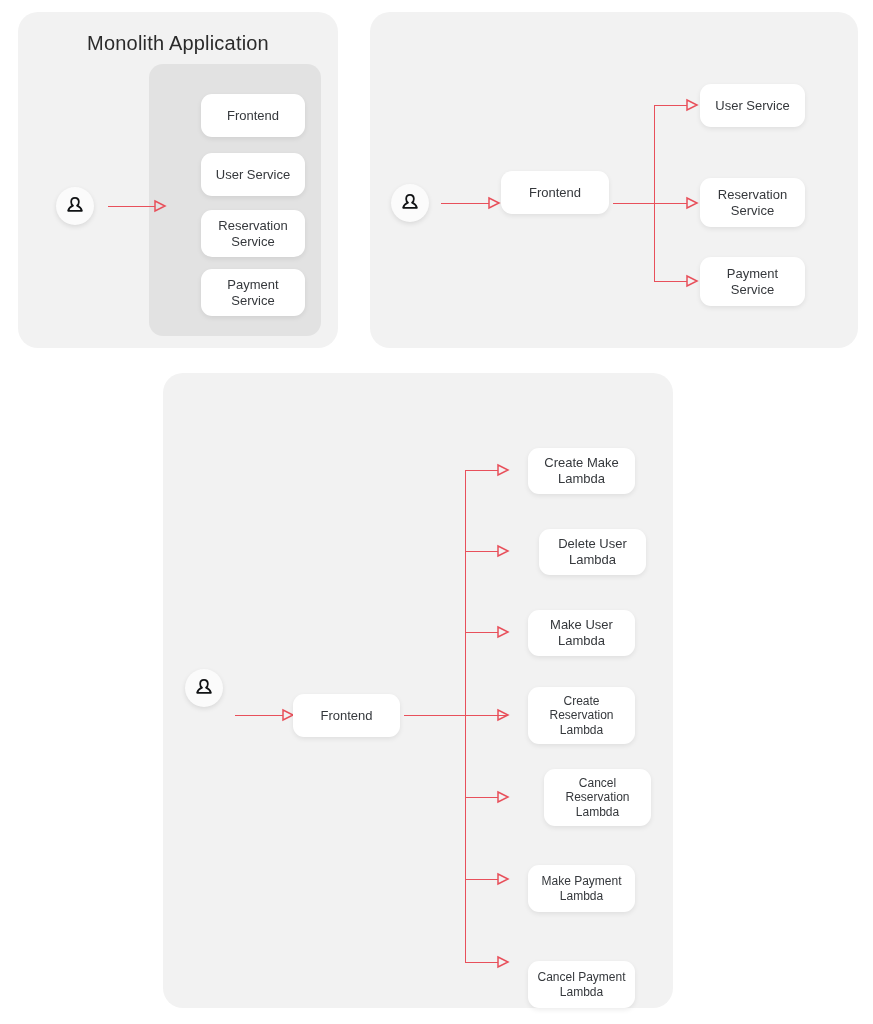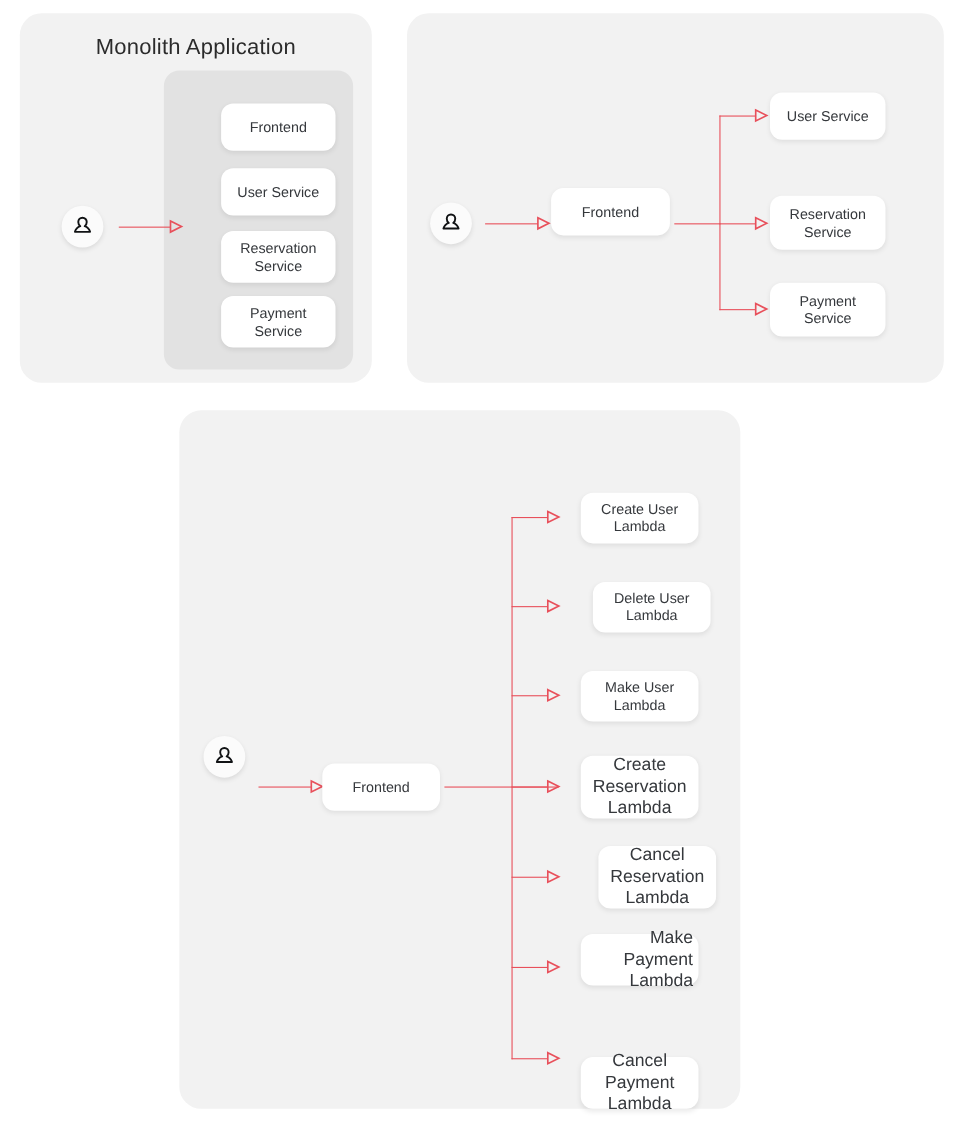--- a/index.html
+++ b/index.html
@@ -44,21 +44,21 @@
     align-items:center;
     justify-content:center;
     text-align:center;
     color:#35383c;
     font-size:13px;
     line-height:1.22;
     padding:0 5px;
     box-sizing:border-box;
     white-space:pre-line;
   }
-  .node.small{font-size:16px;}
+  .node.small{font-size:12px;}
 
   
   .user-badge{
     position:absolute;
     width:38px;height:38px;
     border-radius:50%;
     background:#fbfbfb;
     box-shadow:0 2px 5px rgba(0,0,0,0.10);
     display:flex;align-items:center;justify-content:center;
   }
@@ -216,31 +216,31 @@
       </svg>
     </div>
 
     <div class="hline" style="left:302px;top:589px;width:33px;"></div>
     <div class="arrowhead" style="left:334px;top:589px;">
       <svg width="12" height="12" viewBox="0 0 12 12" style="position:absolute;left:0;top:-6px;">
         <path d="M1 1 L11 6 L1 11 Z" fill="none" stroke="#e8505b" stroke-width="1.5" stroke-linejoin="miter"></path>
       </svg>
     </div>
 
-    <div class="node" style="left:365px;top:75px;width:107px;height:46px;">Create User
+    <div class="node" style="left:365px;top:75px;width:107px;height:46px;">Create Make
 Lambda</div>
     <div class="node" style="left:376px;top:156px;width:107px;height:46px;">Delete User
 Lambda</div>
     <div class="node" style="left:365px;top:237px;width:107px;height:46px;">Make User
 Lambda</div>
     <div class="node small" style="left:365px;top:314px;width:107px;height:57px;">Create
 Reservation
 Lambda</div>
     <div class="node small" style="left:381px;top:396px;width:107px;height:57px;">Cancel
 Reservation
 Lambda</div>
-    <div class="node small" style="left:365px;top:476px;width:107px;height:47px;text-align:right;">Make Payment
+    <div class="node small" style="left:365px;top:492px;width:107px;height:47px;">Make Payment
 Lambda</div>
     <div class="node small" style="left:365px;top:588px;width:107px;height:47px;">Cancel Payment
 Lambda</div>
   </div>
 
 </div>
 
 </body></html>

